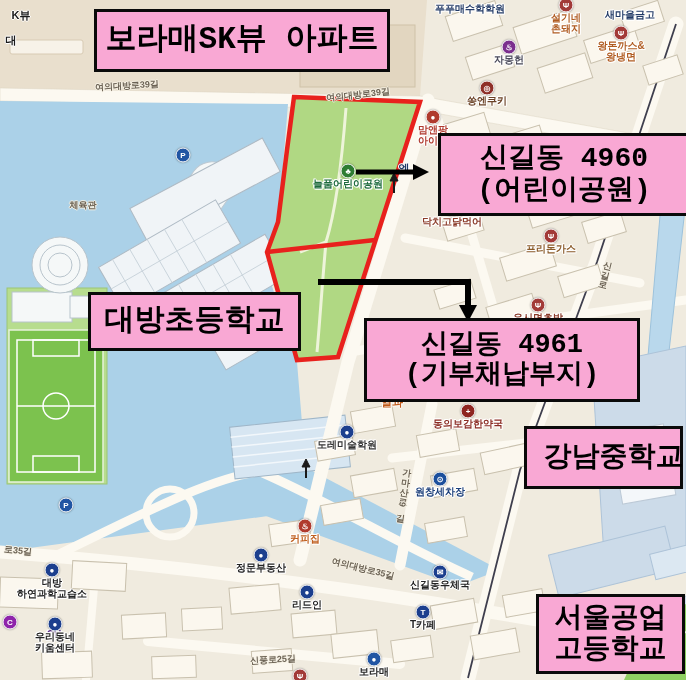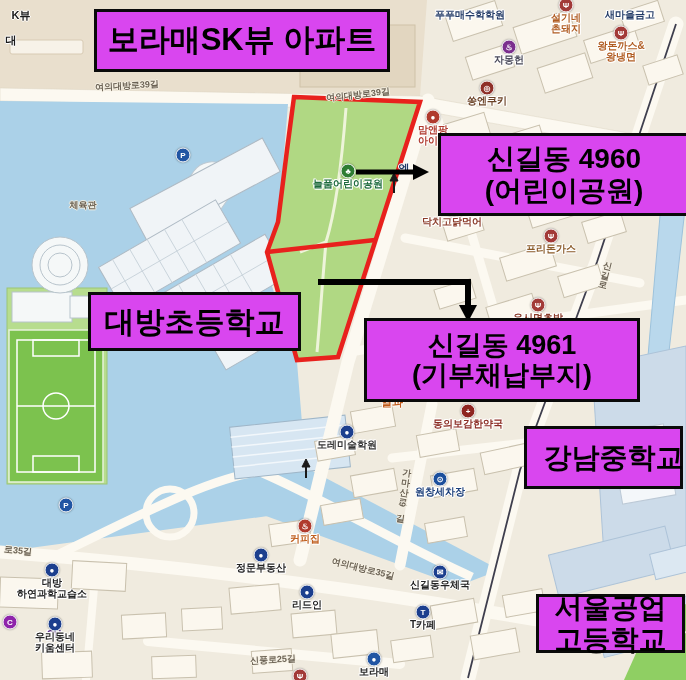--- a/index.html
+++ b/index.html
@@ -27,24 +27,24 @@
     white-space:pre-line;transform:translate(-50%,0);
     text-shadow:-1px 0 #fff,1px 0 #fff,0 -1px #fff,0 1px #fff,-1px -1px #fff,1px 1px #fff;
   }
   .poi-label.nolabelicon{transform:translate(-50%,-50%);}
   .frag{
     position:absolute;font-size:11px;font-weight:700;white-space:nowrap;
     transform:translate(-50%,-50%);
     text-shadow:-1px 0 #fff,1px 0 #fff,0 -1px #fff,0 1px #fff;
   }
   .callout{
-    position:absolute;background:#d946ef;border:3px solid #0a0a0a;
+    position:absolute;background:#f9a8d4;border:3px solid #0a0a0a;
     display:flex;flex-direction:column;align-items:center;justify-content:center;
     font-weight:700;color:#000;text-align:center;letter-spacing:0px;
-    line-height:1.12;box-sizing:border-box;white-space:nowrap;
+    line-height:1.12;box-sizing:border-box;white-space:nowrap;font-family:Liberation Mono, monospace;
   }
   #arrows-layer{position:absolute;left:0;top:0;}
 </style>
 </head>
 <body>
 
 <div id="stage">
 
   <svg id="base-map" width="686" height="680" viewBox="0 0 686 680">
 
@@ -196,21 +196,21 @@
   <div id="labels-layer">
       <div class="street" style="left: 127px; top: 86px; transform: translate(-50%, -50%) rotate(-3deg);">여의대방로39길</div>
       <div class="street" style="left: 358px; top: 95px; transform: translate(-50%, -50%) rotate(-6deg);">여의대방로39길</div>
       <div class="street" style="left: 363px; top: 569px; transform: translate(-50%, -50%) rotate(14deg);">여의대방로35길</div>
       <div class="street" style="left: 18px; top: 551px; transform: translate(-50%, -50%) rotate(6deg);">로35길</div>
       <div class="street" style="left: 273px; top: 660px; transform: translate(-50%, -50%) rotate(-3deg);">신풍로25길</div>
       <div class="street vertical" style="left: 404px; top: 490px; transform: translate(-50%, -50%) rotate(8deg);">가마산로9길</div>
       <div class="street vertical" style="left: 606px; top: 270px; transform: translate(-50%, -50%) rotate(14deg);">신길로</div>
       <div class="street" style="left: 83px; top: 205px; transform: translate(-50%, -50%) rotate(0deg);">체육관</div>
       <div class="street small" style="left: 373px; top: 41px; transform: translate(-50%, -50%) rotate(0deg);">204</div>
-      <div class="poi-label nolabelicon" style="left: 470px; top: 14px; color: rgb(34, 58, 102);">푸푸매수학학원</div>
+      <div class="poi-label nolabelicon" style="left: 470px; top: 8px; color: rgb(34, 58, 102);">푸푸매수학학원</div>
       <div class="poi-label nolabelicon" style="left: 630px; top: 14px; color: rgb(34, 58, 102);">새마을금고</div>
       <div class="poi-icon" style="left: 566px; top: 5px; background: rgb(162, 58, 56);">Ψ</div>
       <div class="poi-label" style="left: 566px; top: 12px; color: rgb(176, 92, 34);">설기네
 촌돼지</div>
       <div class="poi-icon" style="left: 621px; top: 33px; background: rgb(162, 58, 56);">Ψ</div>
       <div class="poi-label" style="left: 621px; top: 40px; color: rgb(176, 92, 34);">왕돈까스&amp;
 왕냉면</div>
       <div class="poi-icon" style="left: 509px; top: 47px; background: rgb(123, 47, 142);">♨</div>
       <div class="poi-label" style="left: 509px; top: 54px; color: rgb(74, 74, 90);">자몽헌</div>
       <div class="poi-icon" style="left: 487px; top: 88px; background: rgb(142, 47, 40);">◎</div>
@@ -289,18 +289,18 @@
   </div>
 
   <div class="callout" style="left:88px;top:292px;width:213px;height:59px;font-size:30px;">
     <span>대방초등학교</span>
   </div>
 
   <div class="callout" style="left:524px;top:426px;width:159px;height:63px;font-size:28px;padding-left:20px;">
     <span>강남중학교</span>
   </div>
 
-  <div class="callout" style="left:536px;top:594px;width:149px;height:59px;font-size:28px;">
+  <div class="callout" style="left:536px;top:594px;width:149px;height:80px;font-size:28px;">
     <span>서울공업</span>
     <span>고등학교</span>
   </div>
 
 </div>
 
 </body></html>

